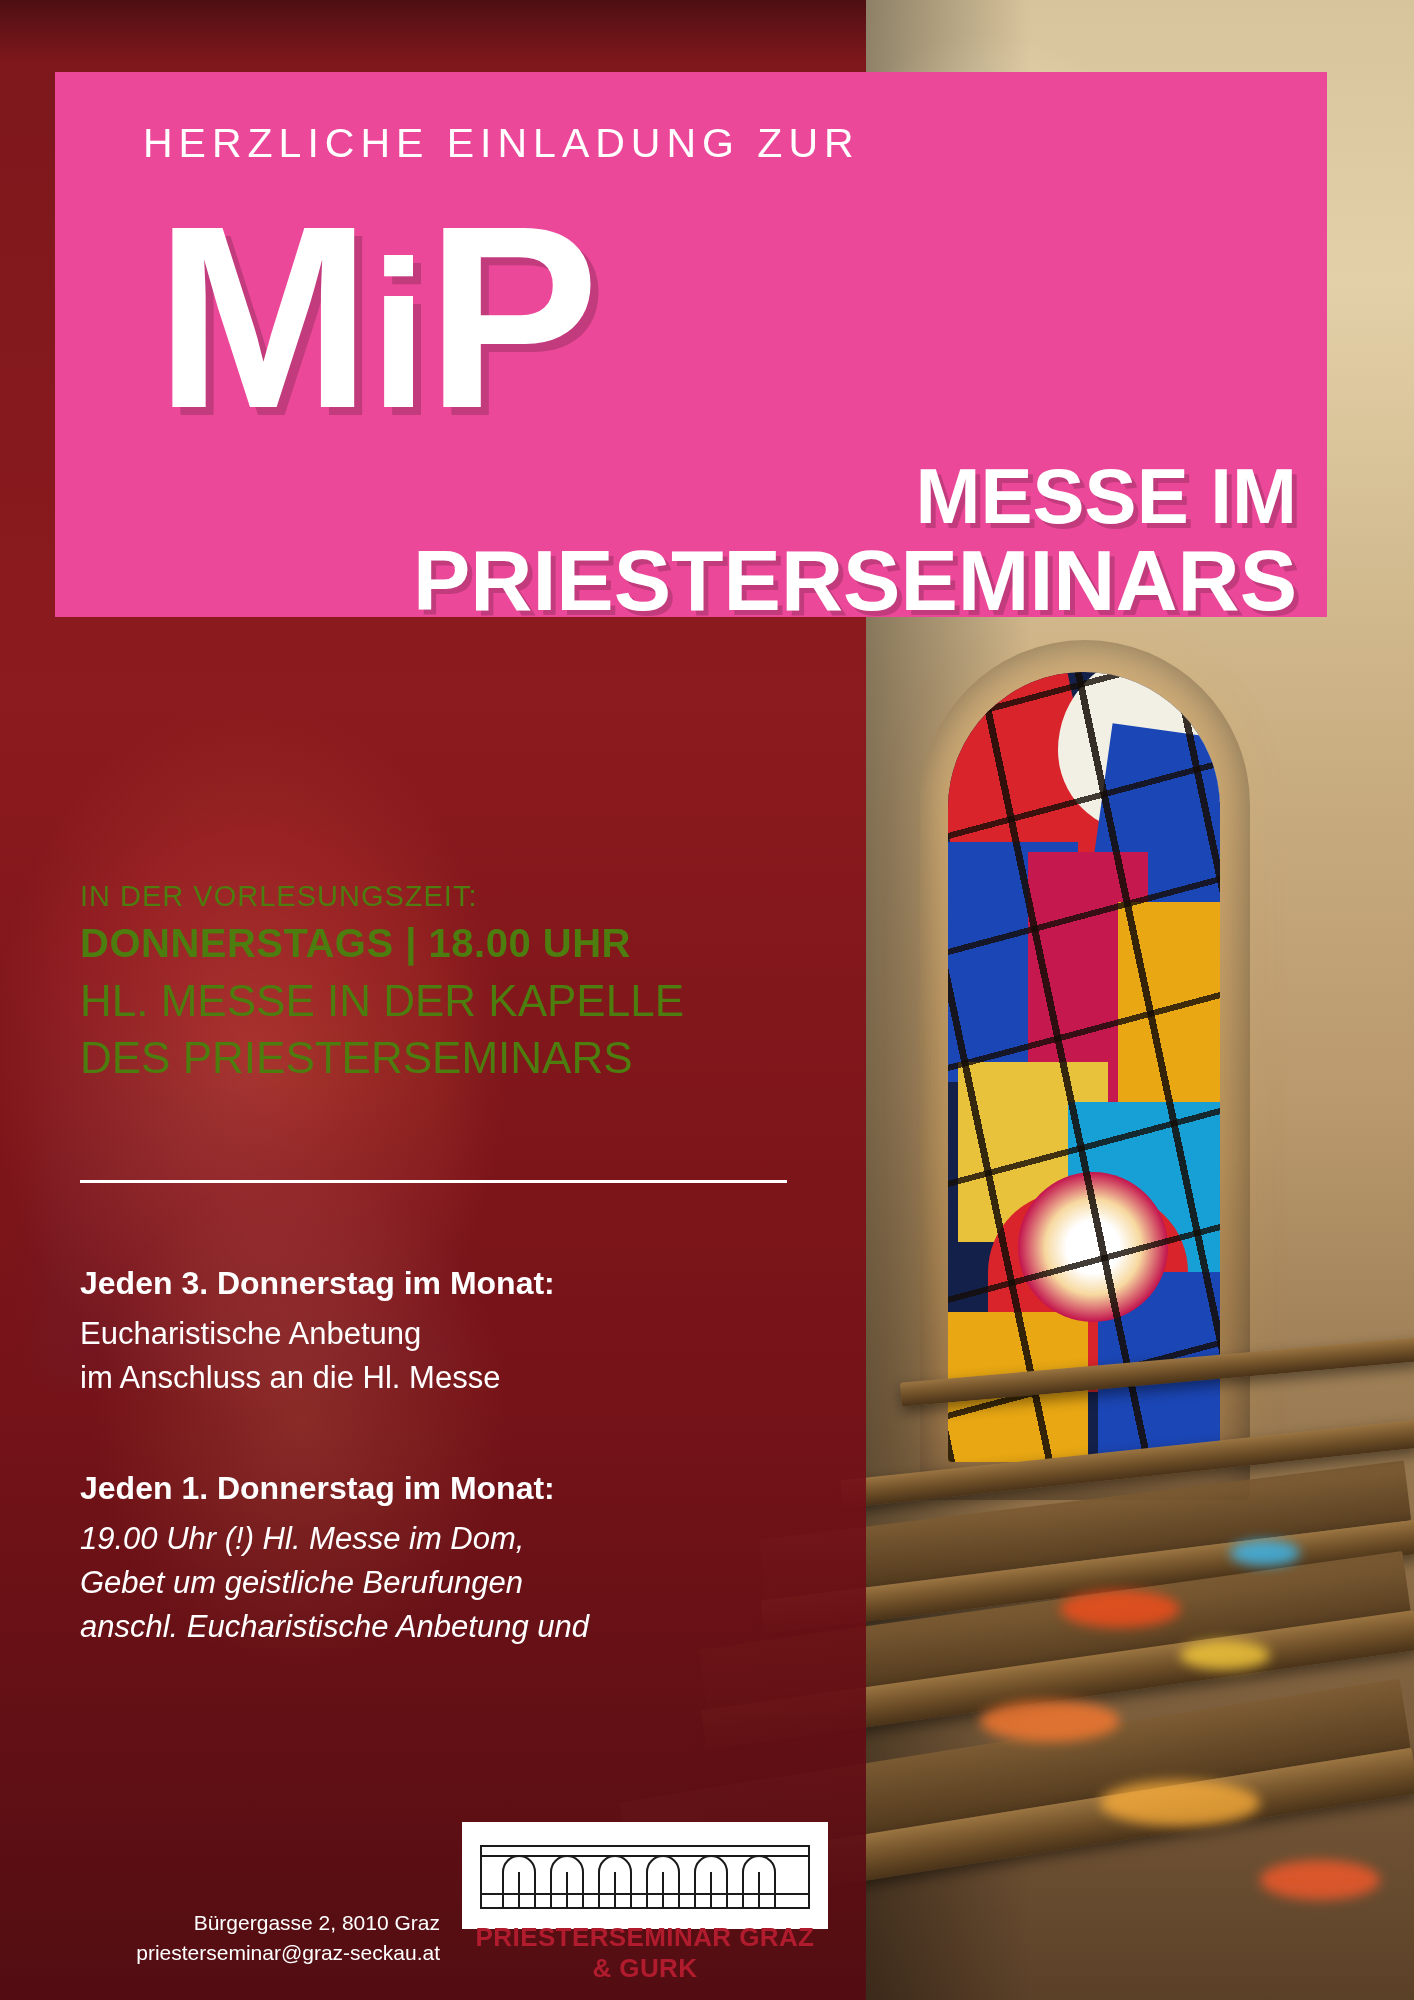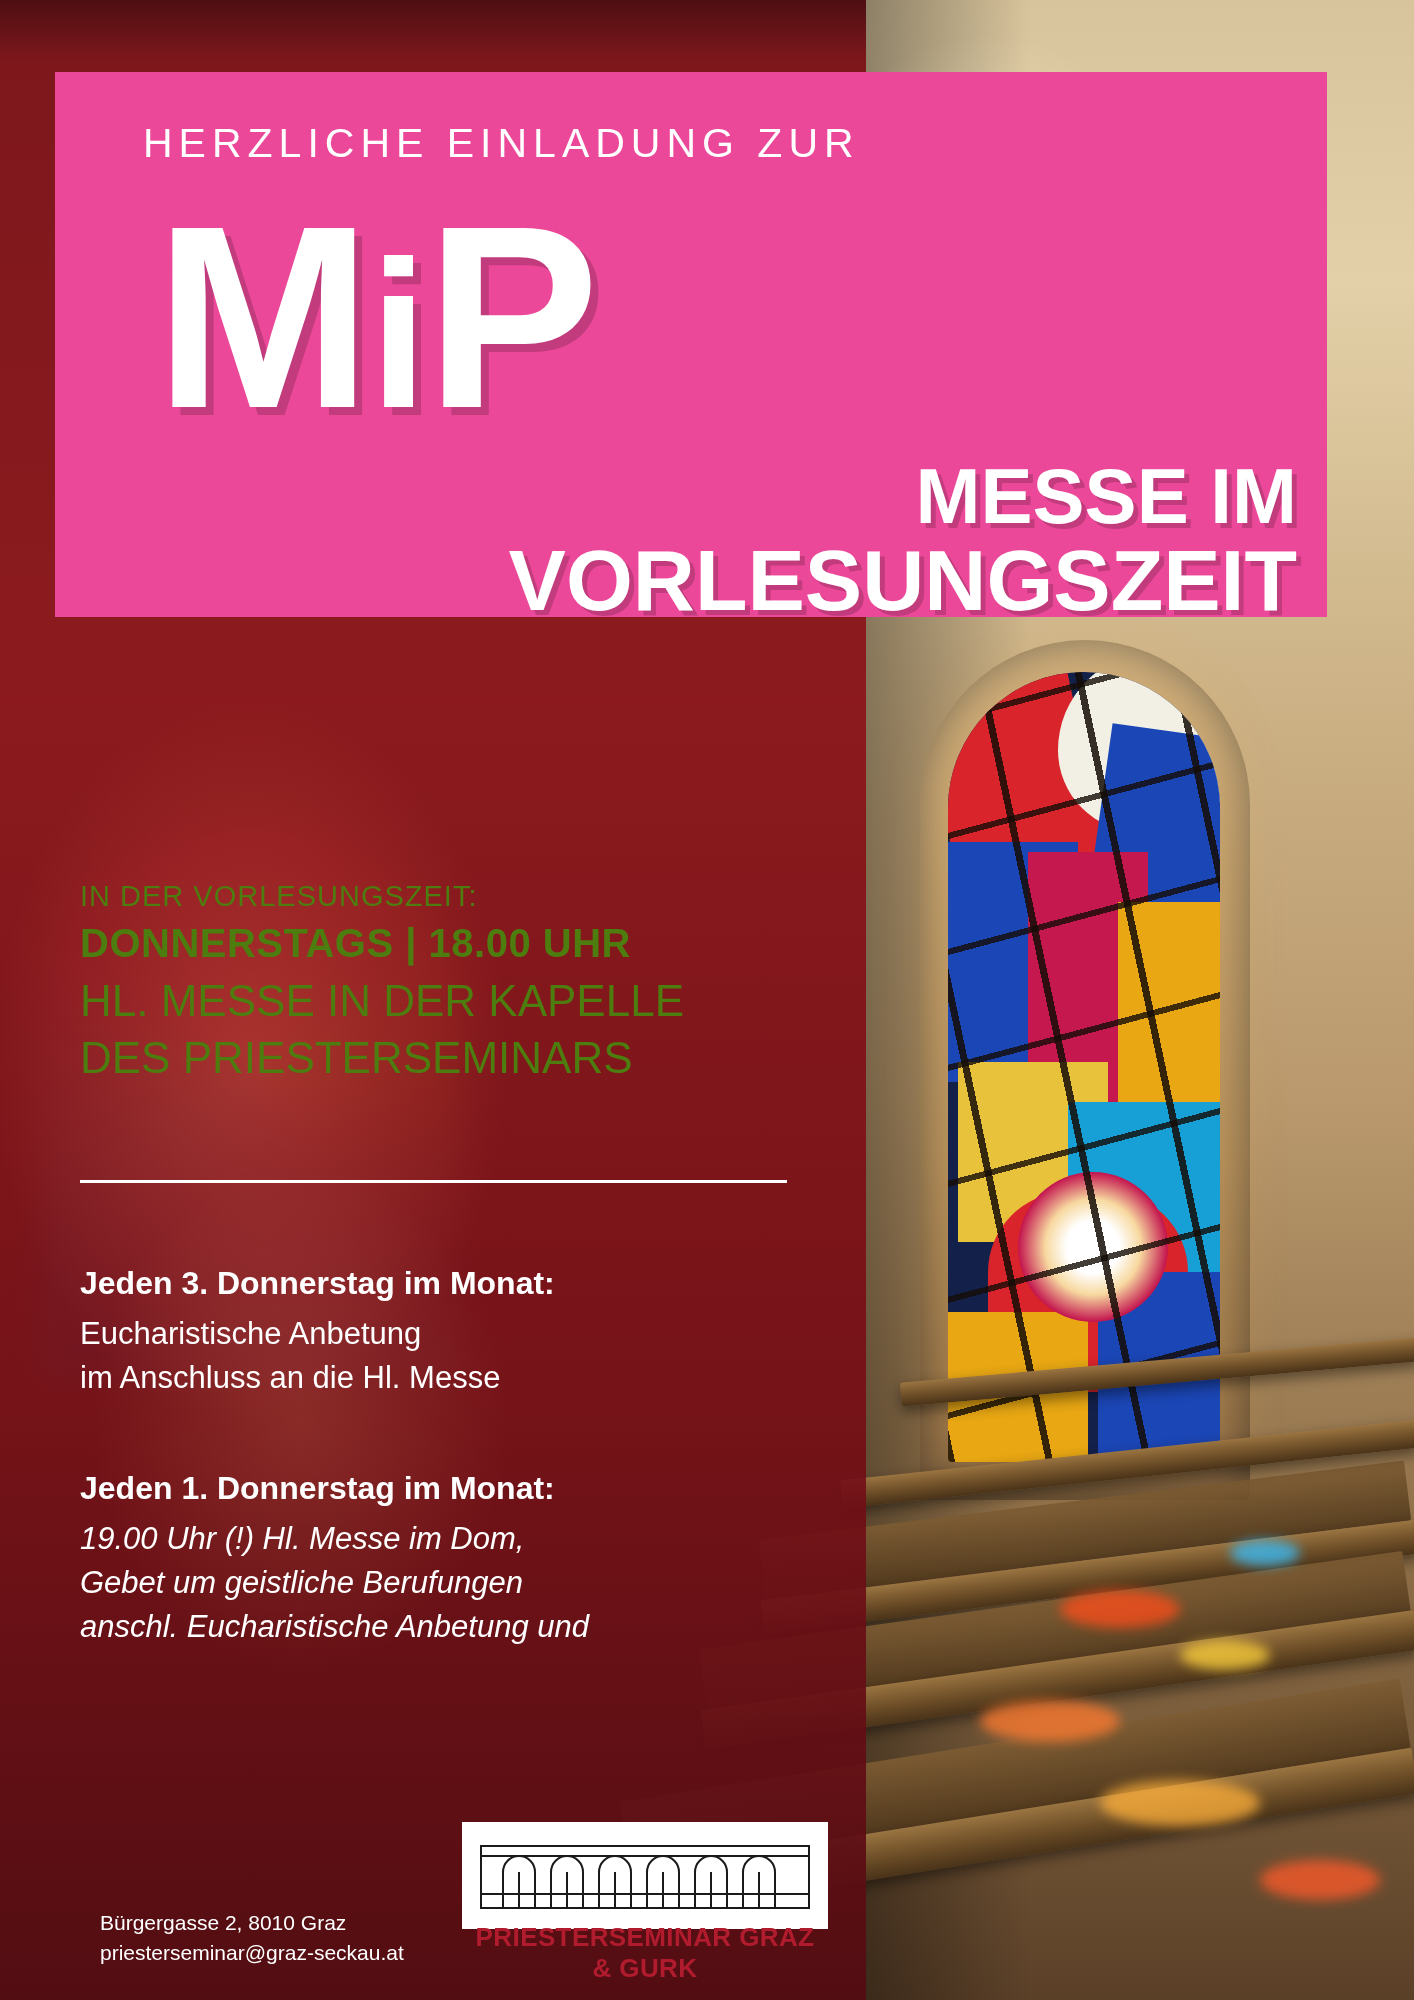--- a/index.html
+++ b/index.html
@@ -159,21 +159,21 @@
   }
   .block2 { position:absolute; left:80px; top:1265px; width:720px; color:#fff; }
   .block3 { position:absolute; left:80px; top:1470px; width:720px; color:#fff; }
   .b-head { font-size:32px; font-weight:700; margin-bottom:10px; }
   .b-line { font-size:31px; line-height:1.42; }
   .b-line.italic { font-style:italic; }
 
   
   .contact {
     position:absolute; left:100px; top:1908px; width:340px;
-    color:#ffffff; font-size:21px; line-height:1.45; text-align:left;
+    color:#ffffff; font-size:21px; line-height:1.45; text-align:right;
   }
   .logo {
     position:absolute; left:462px; top:1822px; width:366px; height:107px;
     background:#ffffff; padding:10px 12px;
   }
   .logo-art { width:100%; height:86px; display:block; }
   .logo-text {
     text-align:center; color:#b01b2e; font-weight:700; font-size:26px;
     letter-spacing:0.4px; margin-top:4px;
   }
@@ -221,21 +221,21 @@
     <div class="left-glass"></div>
     <div class="left-overlay"></div>
     <div class="top-dim"></div>
   </div>
 
   <div class="header-block">
     <div class="invite">HERZLICHE EINLADUNG ZUR</div>
     <div class="mip"><span>M</span><span class="small-i">i</span><span>P</span></div>
     <div class="subtitle">
       <div>MESSE IM</div>
-      <div class="l2">VORLESUNGSZEIT</div>
+      <div class="l2">PRIESTERSEMINARS</div>
     </div>
   </div>
 
   <div class="info">
     <div class="line-sm">IN DER VORLESUNGSZEIT:</div>
     <div class="line-bold">DONNERSTAGS | 18.00 UHR</div>
     <div class="line-reg">HL. MESSE IN DER KAPELLE</div>
     <div class="line-reg">DES PRIESTERSEMINARS</div>
   </div>
 

